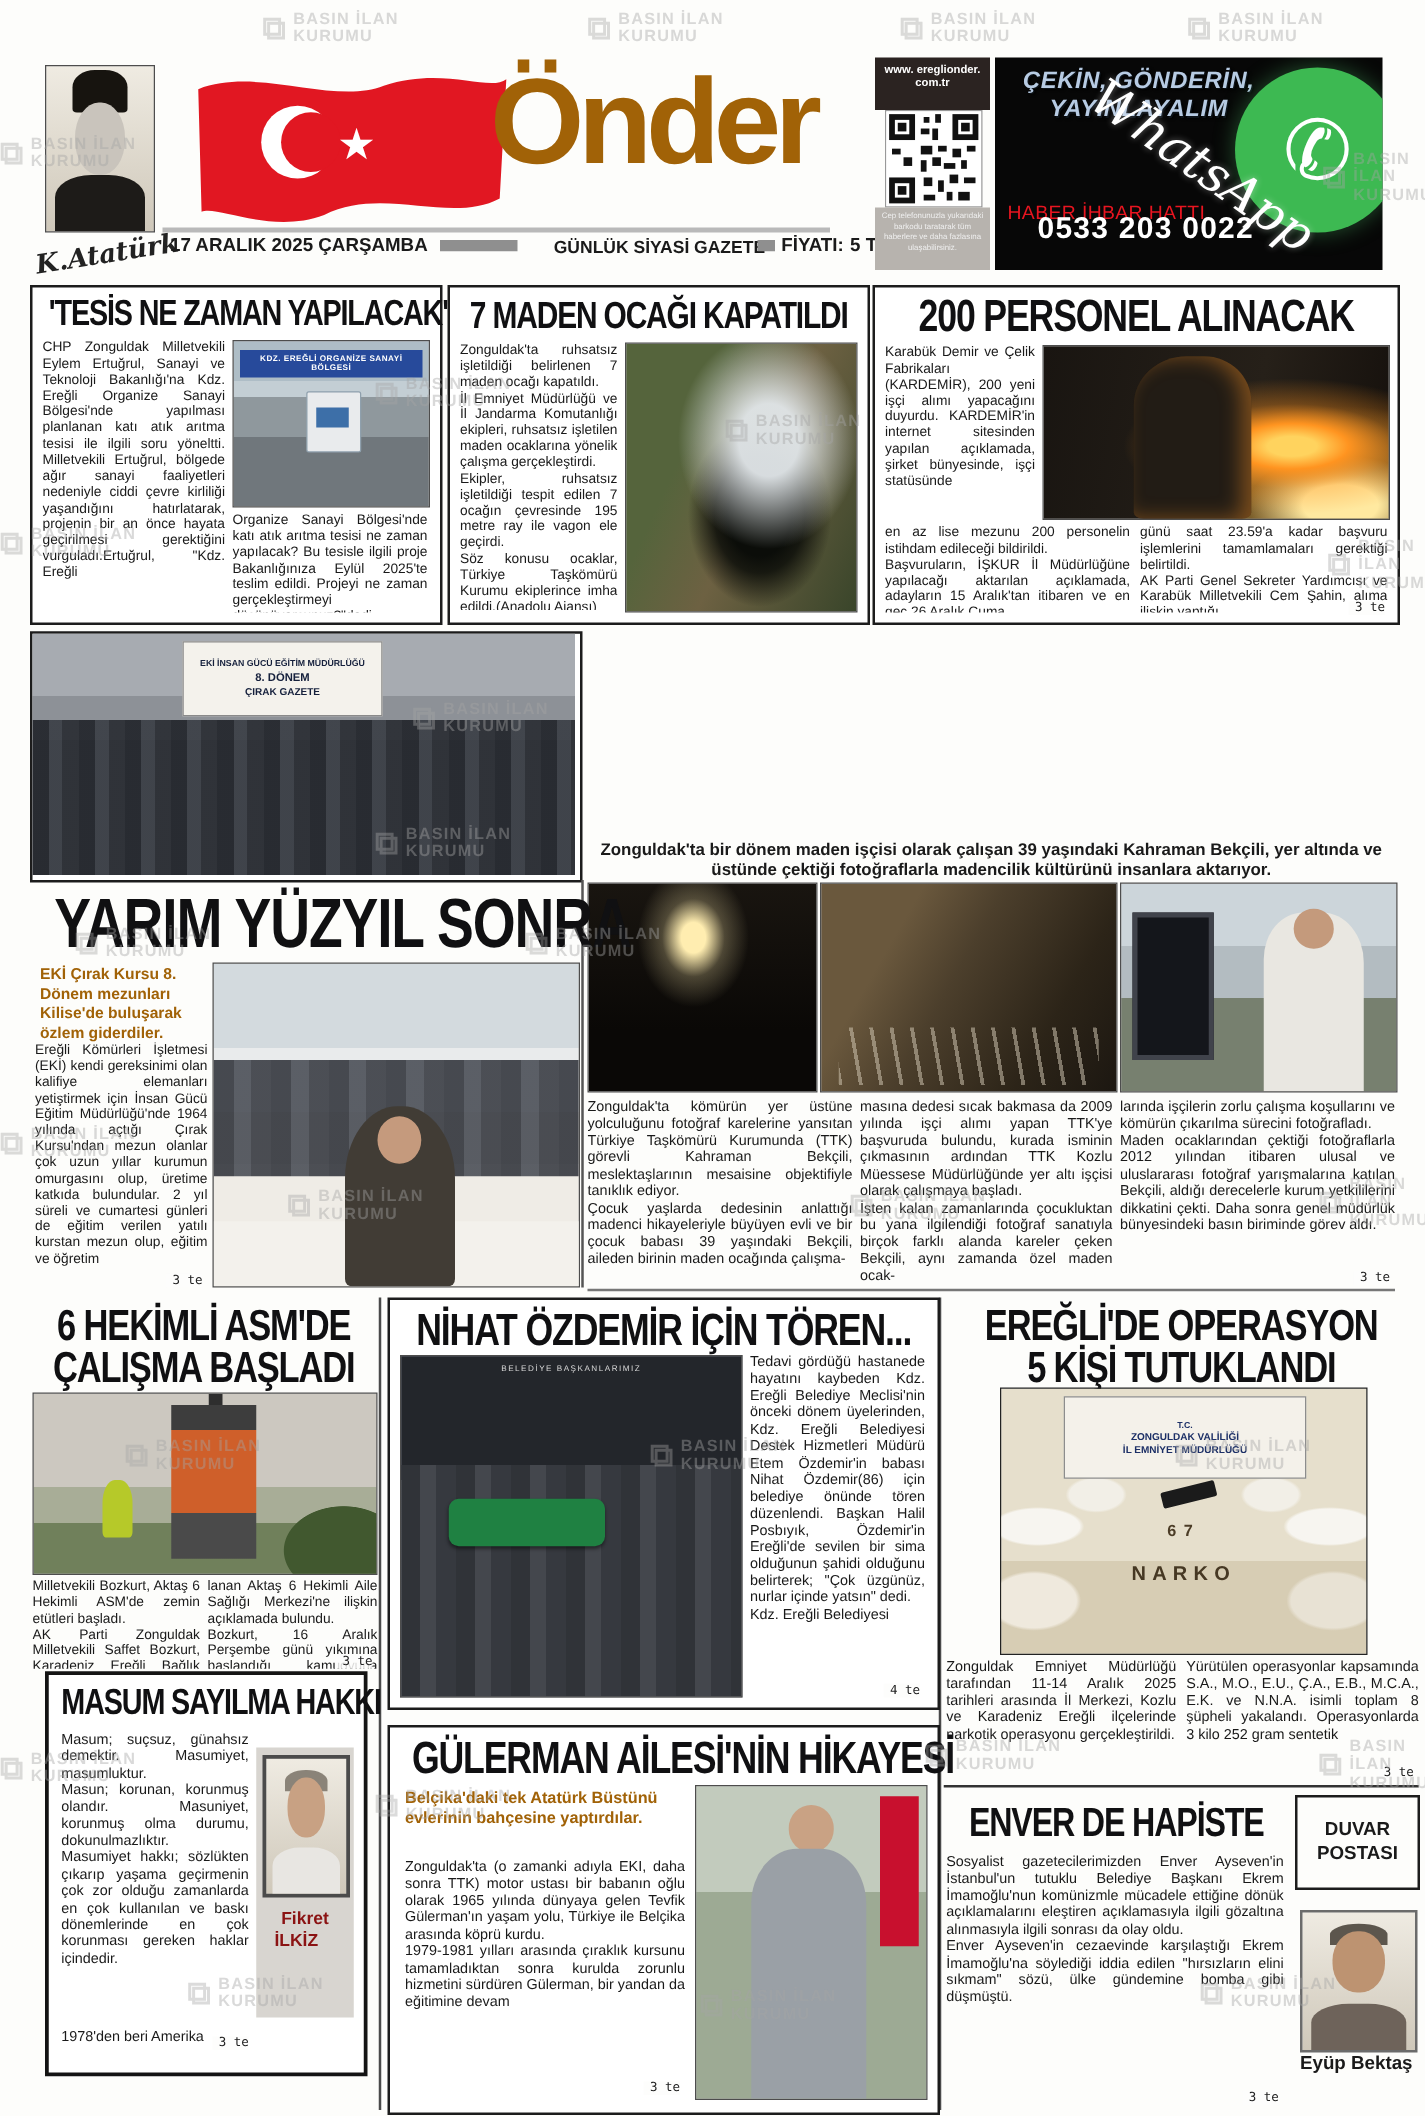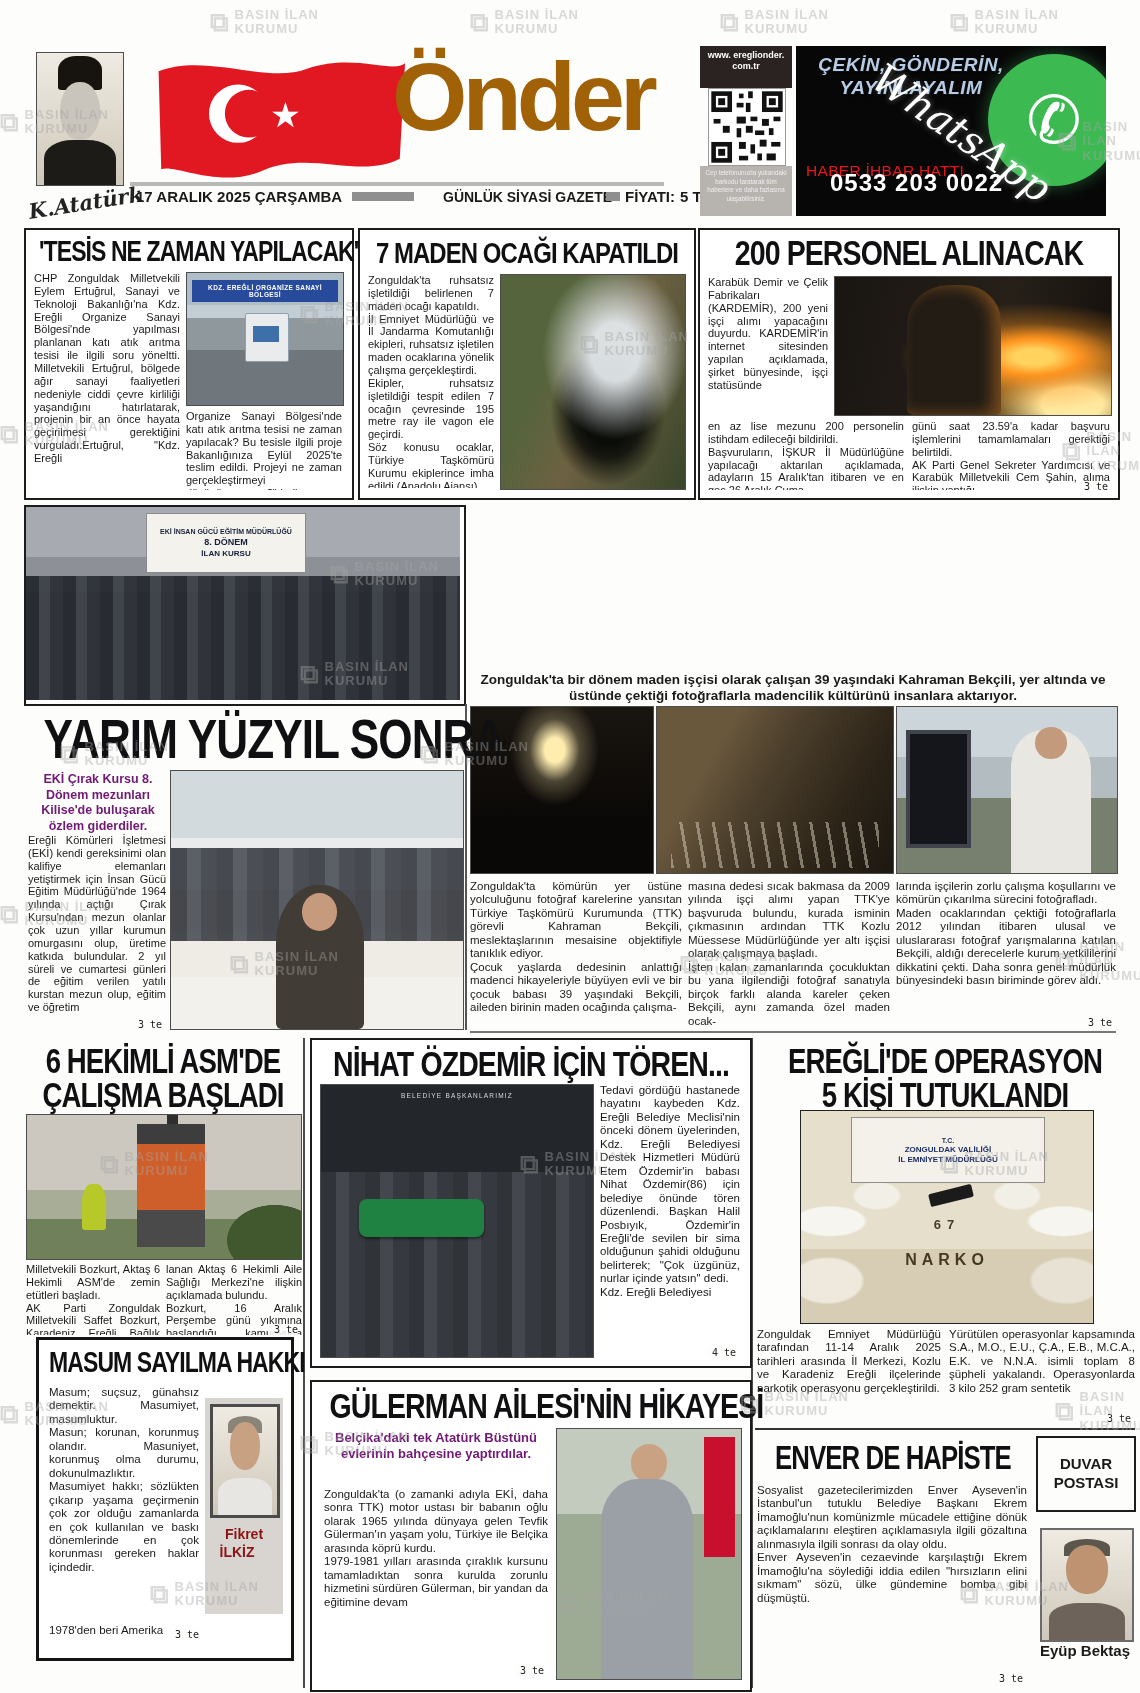--- a/index.html
+++ b/index.html
@@ -5,21 +5,21 @@
   html,body{margin:0;padding:0;background:#e8e8e6;}
   .page{position:relative;width:1140px;height:1693px;margin:0 auto;background:#fdfdfb;
         font-family:"Liberation Sans",sans-serif;color:#1a1a1a;overflow:hidden;}
   .abs{position:absolute;}
   
   .hd{position:absolute;font-weight:800;color:#101012;text-align:center;letter-spacing:-1px;
       line-height:1;transform:scale(.92,1.16);transform-origin:center top;white-space:nowrap;}
   
   .bt{position:absolute;font-size:11px;line-height:1.17;text-align:justify;color:#191919;
       white-space:pre-line;overflow:hidden;}
-  .lead{position:absolute;font-weight:bold;font-size:12.5px;line-height:1.25;text-align:center;color:#701a75;}
+  .lead{position:absolute;font-weight:bold;font-size:12.5px;line-height:1.25;color:#a16207;}
   .cont{position:absolute;right:4px;bottom:0;font-family:"DejaVu Sans Mono",monospace;
         font-size:10px;color:#222;background:rgba(253,253,251,.85);padding-left:5px;}
   .box{position:absolute;border:2px solid #1c1c1c;background:#fff;}
   .vrule{position:absolute;background:#4a4a4a;width:2px;}
   .hrule{position:absolute;background:#333;height:2px;}
   .bar{position:absolute;background:#8f8f8f;height:9px;}
   
   .ph{position:absolute;overflow:hidden;border:1px solid #4d4d4d;background:#bbb;}
   .ph-gate{background:linear-gradient(#aebdc6 0 24%,#c3ced4 24% 34%,#8f989d 34% 58%,#70777c 58% 100%);}
   .gate-sign{position:absolute;left:3%;right:3%;top:5%;height:17%;background:#274a9b;color:#fff;
@@ -441,21 +441,21 @@
 AK Parti Genel Sekreter Yardımcısı ve Karabük Milletvekili Cem Şahin, alıma ilişkin yaptığı</div>
     <span class="cont" style="left:auto;right:10px;bottom:6px;">3 te</span>
   </div>
 
   <div class="box" style="left:24px;top:505px;width:438px;height:197px;padding:0;">
     <div class="ph ph-group" style="left:0;top:0;width:434px;height:193px;border:none;">
       <div class="crowd"></div>
       <div class="banner" style="left:120px;top:6px;width:158px;height:58px;">
         <div style="font-size:7px;font-weight:bold;">EKİ İNSAN GÜCÜ EĞİTİM MÜDÜRLÜĞÜ</div>
         <div style="font-size:9px;font-weight:bold;">8. DÖNEM</div>
-        <div style="font-size:8px;font-weight:bold;">İLAN KURSU</div>
+        <div style="font-size:8px;font-weight:bold;">ÇIRAK GAZETE</div>
       </div>
     </div>
   </div>
 
   <div class="abs" style="left:470px;top:672px;width:646px;font-size:13.5px;font-weight:bold;
        text-align:center;line-height:1.22;">Zonguldak'ta bir dönem maden işçisi olarak çalışan 39 yaşındaki Kahraman Bekçili, yer altında ve üstünde çektiği fotoğraflarla madencilik kültürünü insanlara aktarıyor.</div>
 
   <div class="vrule" style="left:465px;top:704px;height:326px;width:1.5px;background:#555;"></div>
 
   <div class="ph ph-miner" style="left:470px;top:706px;width:182px;height:166px;"></div>

